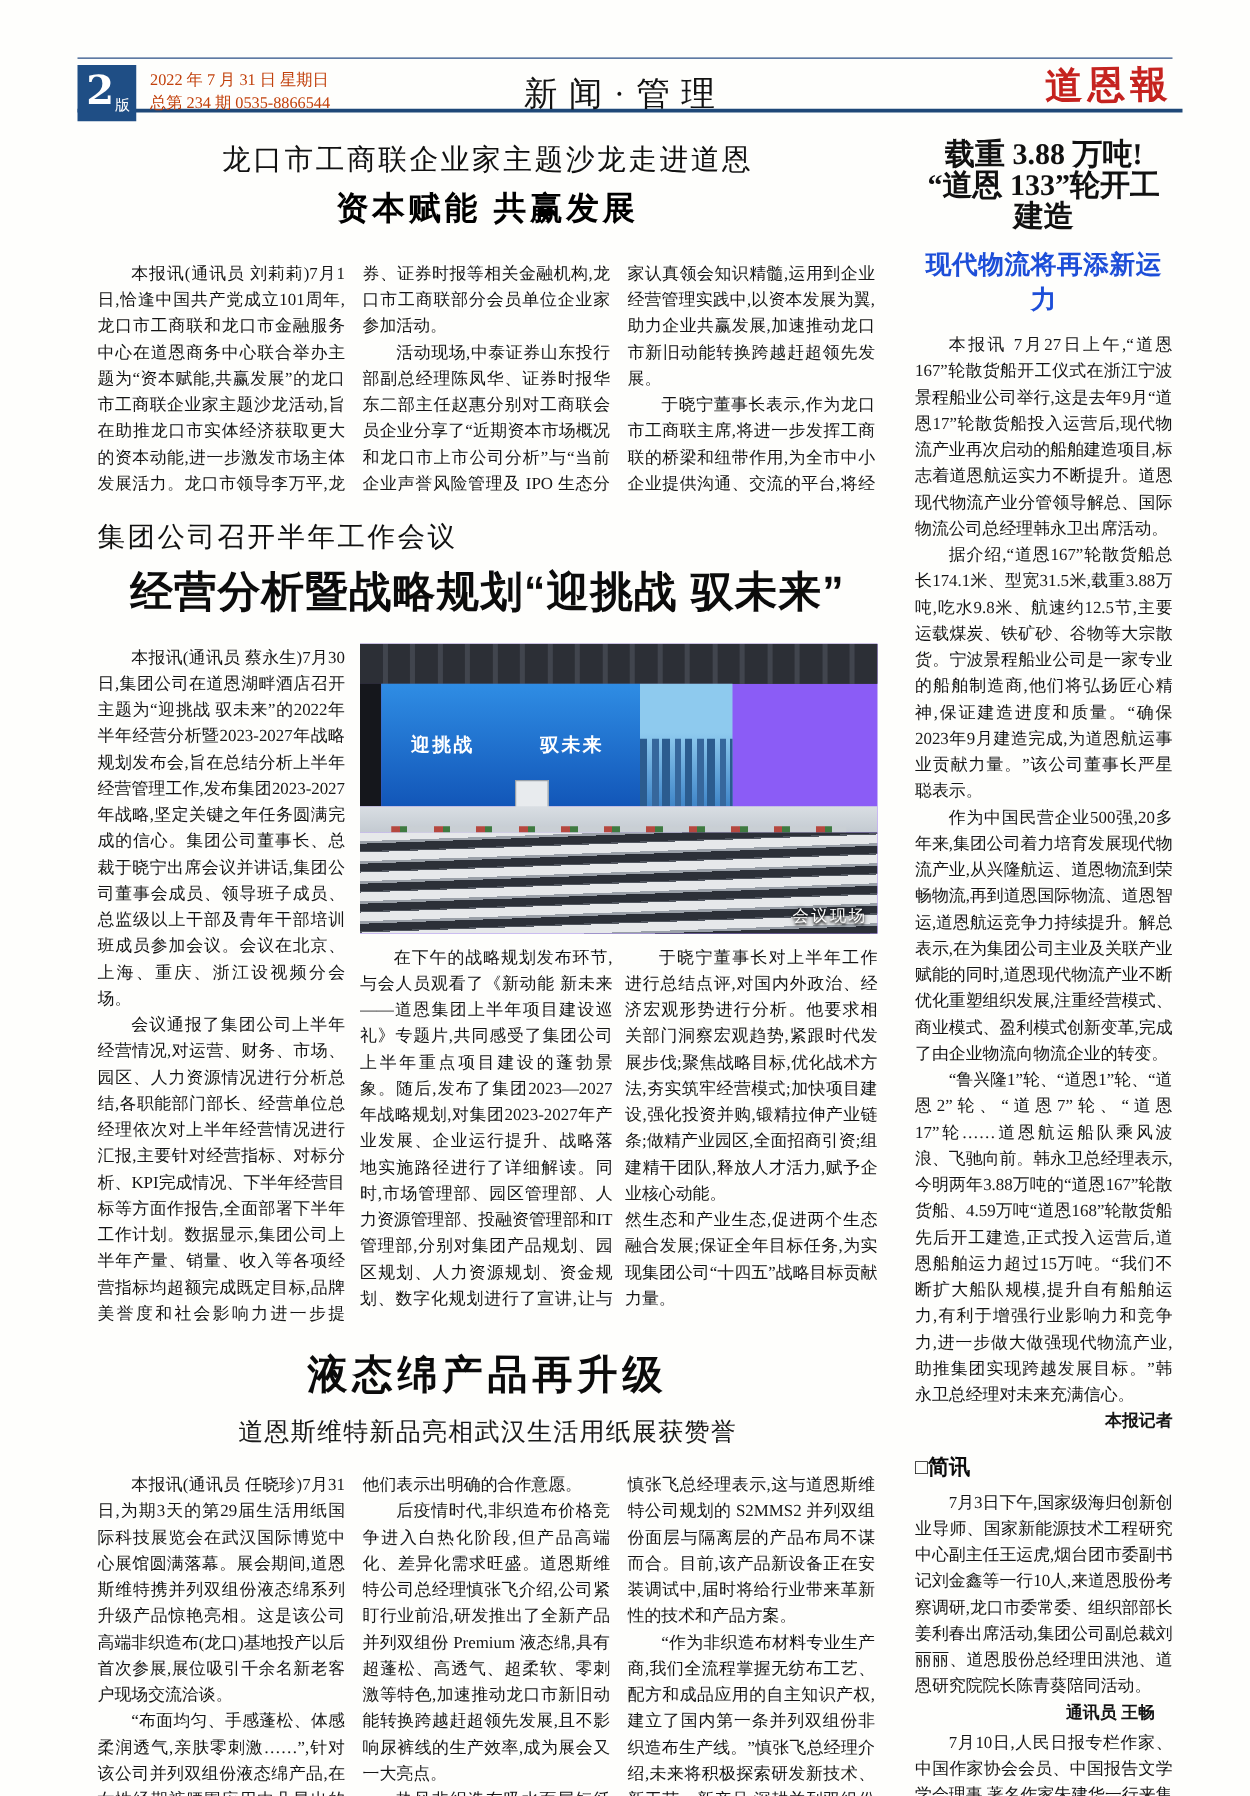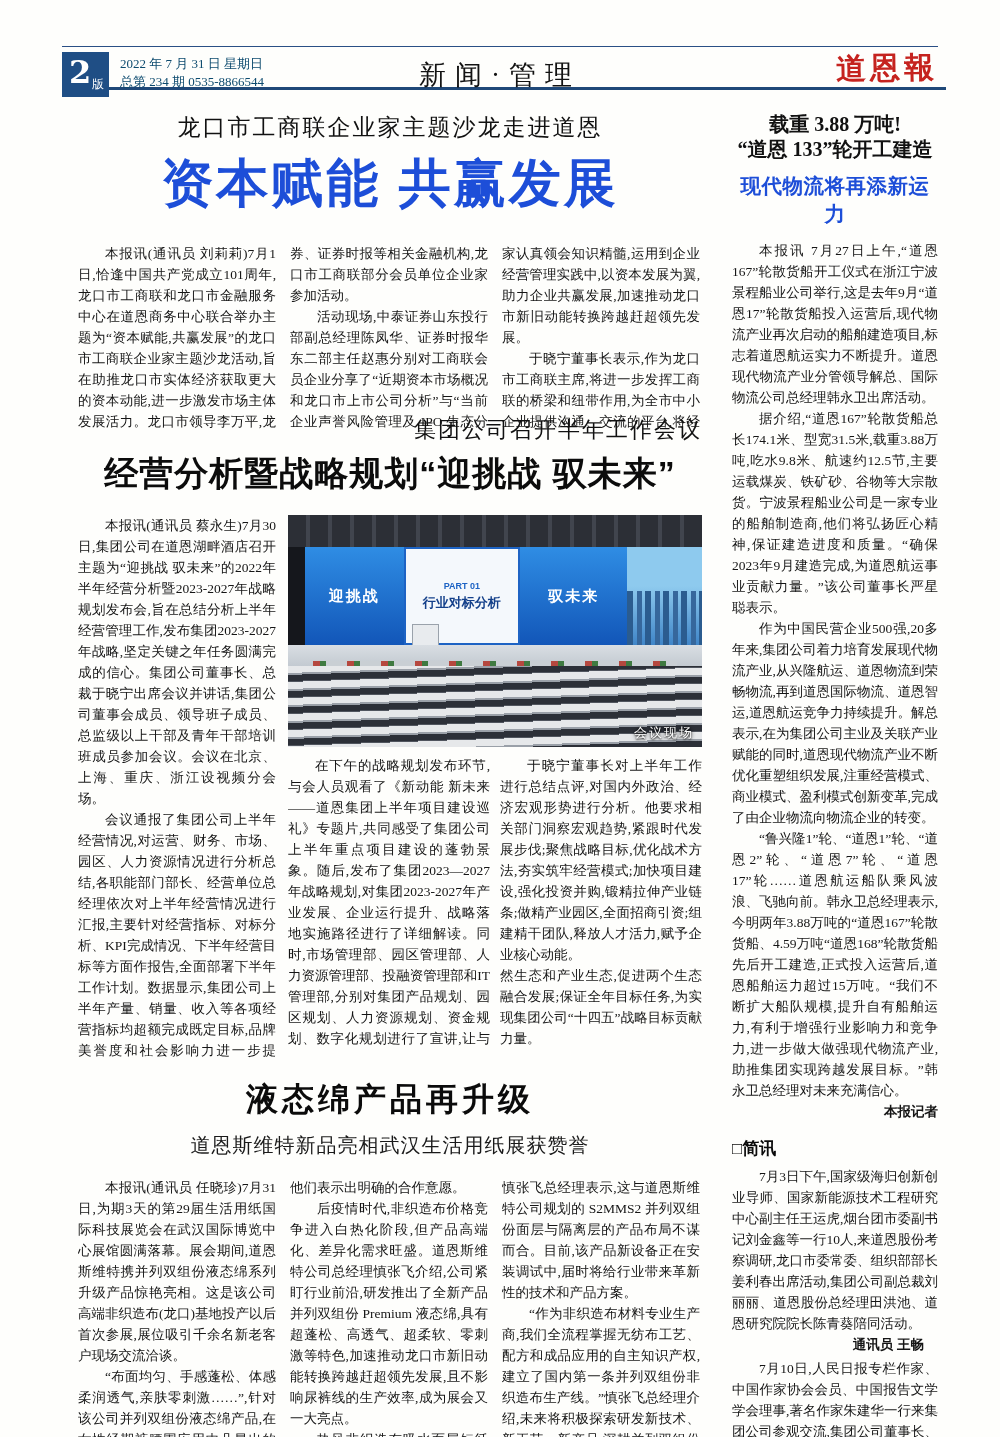--- a/index.html
+++ b/index.html
@@ -11,21 +11,21 @@
   }
   
   .hd-topline{position:absolute;left:62px;top:46px;width:876px;height:1px;background:#2a4f85;}
   .hd-rule{position:absolute;left:62px;top:87px;width:884px;height:3px;background:#1f4878;}
   .edition-box{
     position:absolute;left:62px;top:52px;width:47px;height:45px;
     background:#1f4e85;color:#fff;
   }
   .edition-num{position:absolute;left:7px;top:1px;font-size:32px;font-weight:bold;font-family:"DejaVu Serif",serif;}
   .edition-label{position:absolute;right:5px;bottom:4px;font-size:12px;}
-  .date-block{position:absolute;left:120px;top:55px;font-size:13px;line-height:18px;color:#0c4a6e;}
+  .date-block{position:absolute;left:120px;top:55px;font-size:13px;line-height:18px;color:#c2410c;}
   .section-title{
     position:absolute;left:0;top:57px;width:100%;text-align:center;
     font-size:27px;font-weight:normal;letter-spacing:9px;color:#121212;
     font-family:"Liberation Serif",serif;
   }
   .masthead{
     position:absolute;right:62px;top:48px;
     font-size:30px;font-weight:bold;color:#c5231f;letter-spacing:4px;
     font-family:"DejaVu Serif",serif;transform:rotate(-1deg);
   }
@@ -33,28 +33,28 @@
   .para{margin:0;text-indent:2em;text-align:justify;font-size:13.5px;line-height:21px;}
   .para.cont{text-indent:0;}
   .col{overflow:hidden;}
   .byline{ text-align:right;font-weight:bold;font-size:13.5px;line-height:22px;
     font-family:"Liberation Sans",sans-serif;}
   
   .article-capital{position:absolute;left:78px;top:112px;width:624px;}
   .kicker{ text-align:center;font-size:23px;letter-spacing:2px;color:#111;
     font-family:"Liberation Serif",serif;}
   .title-red{
-    text-align:center;font-size:52px;font-weight:bold;color:#1d4ed8;letter-spacing:3px;
+    text-align:center;font-size:26px;font-weight:bold;color:#000000;letter-spacing:3px;
     font-family:"Liberation Sans","DejaVu Sans",sans-serif;margin-top:6px;
   }
   .cap-cols{display:flex;gap:14px;margin-top:24px;}
   .cap-cols .col{width:198px;height:188px;}
   
   .article-meeting{position:absolute;left:78px;top:415px;width:624px;}
-  .kicker-b{text-align:right;font-size:22px;letter-spacing:2px;}
+  .kicker-b{text-align:left;font-size:22px;letter-spacing:2px;}
   .title-black{
     text-align:center;font-size:34px;font-weight:bold;color:#0c0c0c;letter-spacing:1px;
     font-family:"Liberation Sans","DejaVu Sans",sans-serif;margin-top:6px;
   }
   .meet-body{display:flex;gap:12px;margin-top:18px;}
   .meet-left{width:198px;height:545px;}
   .meet-right{width:414px;}
   .meet-cols{display:flex;gap:10px;margin-top:8px;}
   .meet-cols .col{width:202px;height:296px;}
   
@@ -84,21 +84,21 @@
     text-shadow:0 0 4px rgba(0,0,0,.9),0 1px 2px rgba(0,0,0,.9);}
   
   .article-liquid{position:absolute;left:78px;top:1078px;width:624px;}
   .title-liquid{text-align:center;font-size:32px;font-weight:bold;letter-spacing:4px;
     font-family:"Liberation Sans","DejaVu Sans",sans-serif;color:#0b0b0b;}
   .subtitle-liquid{text-align:center;font-size:20px;letter-spacing:1px;margin-top:10px;color:#1a1a1a;}
   .liq-cols{display:flex;gap:14px;margin-top:18px;}
   .liq-cols .col{width:198px;height:262px;}
   
   .right-col{position:absolute;left:732px;top:112px;width:206px;}
-  .rc-kicker{text-align:center;font-size:20px;font-weight:bold;line-height:25px;
+  .rc-kicker{text-align:center;font-size:24px;font-weight:bold;line-height:25px;
     font-family:"Liberation Serif",serif;color:#111;}
   .rc-title{text-align:center;font-size:20.5px;font-weight:bold;letter-spacing:0.5px;
     font-family:"Liberation Sans","DejaVu Sans",sans-serif;margin:10px 0 12px;color:#1d4ed8;}
   .rc-body{}
   .briefs-header{font-size:17px;font-weight:bold;font-family:"Liberation Sans",sans-serif;
     margin:14px 0 6px;color:#0b0b0b;}
   .brief-byline{margin:0 14px 2px 0;text-align:right;font-weight:bold;font-size:13.5px;line-height:22px;
     font-family:"Liberation Sans",sans-serif;}
 </style>
 </head>
@@ -145,24 +145,20 @@
           <p class="para">本报讯(通讯员 蔡永生)7月30日,集团公司在道恩湖畔酒店召开主题为“迎挑战 驭未来”的2022年半年经营分析暨2023-2027年战略规划发布会,旨在总结分析上半年经营管理工作,发布集团2023-2027年战略,坚定关键之年任务圆满完成的信心。集团公司董事长、总裁于晓宁出席会议并讲话,集团公司董事会成员、领导班子成员、总监级以上干部及青年干部培训班成员参加会议。会议在北京、上海、重庆、浙江设视频分会场。</p>
           <p class="para">会议通报了集团公司上半年经营情况,对运营、财务、市场、园区、人力资源情况进行分析总结,各职能部门部长、经营单位总经理依次对上半年经营情况进行汇报,主要针对经营指标、对标分析、KPI完成情况、下半年经营目标等方面作报告,全面部署下半年工作计划。数据显示,集团公司上半年产量、销量、收入等各项经营指标均超额完成既定目标,品牌美誉度和社会影响力进一步提升。</p>
         </div>
       <div class="meet-right">
         <div class="photo">
           <div class="ph-truss"></div>
           <div class="ph-screens">
             <div class="ph-spk"></div>
             <div class="ph-panel left">
               <span>迎挑战</span>
-            </div>
-            <div class="ph-slide">
-              <span class="slide-kicker">PART 01</span>
-              <span class="slide-title">行业对标分析</span>
             </div>
             <div class="ph-panel right">
               <span>驭未来</span>
             </div>
             <div class="ph-city"></div>
           </div>
           <div class="ph-podium"></div>
           <div class="ph-stage"></div>
           <div class="ph-audience"></div>
           <div class="ph-caption">会议现场</div>

